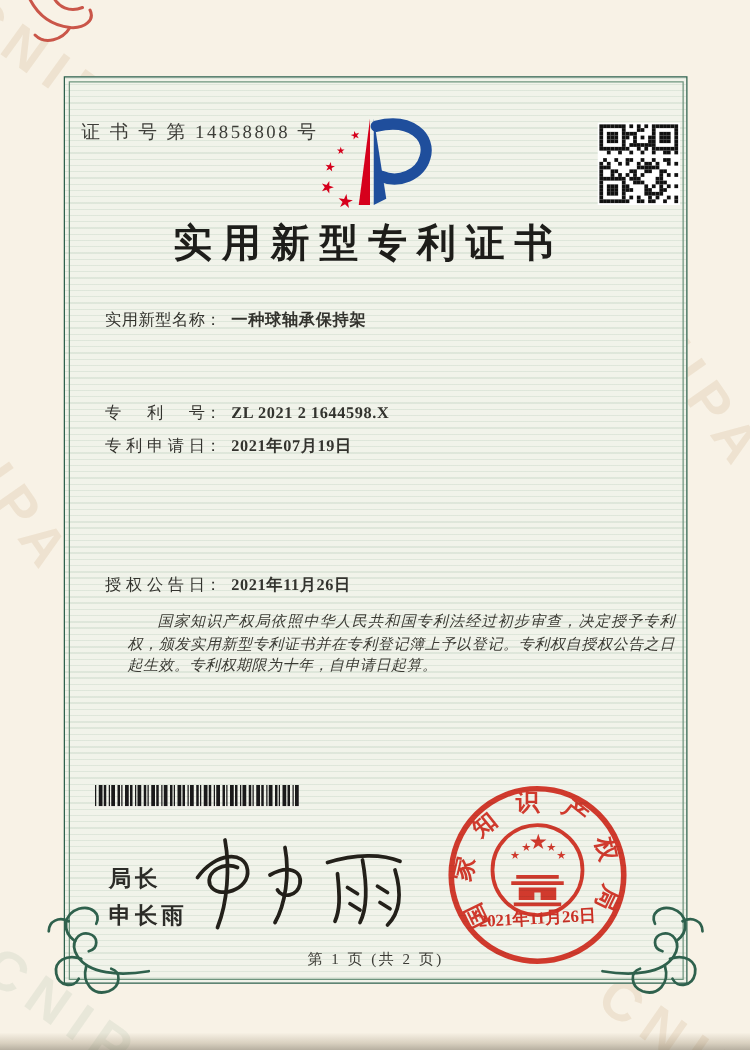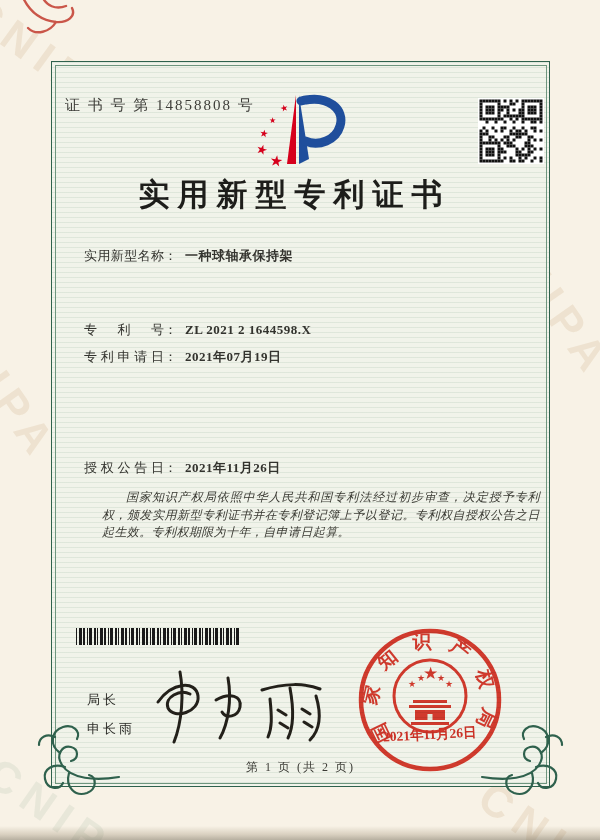--- a/index.html
+++ b/index.html
@@ -34,21 +34,21 @@
   .val{letter-spacing:0.5px;font-weight:bold;}
   .pair2{position:absolute;left:258px;top:0;}
   
   .legal{position:absolute;left:30px;top:427px;width:438px;font-size:12px;line-height:17.5px;
          font-style:italic;letter-spacing:0.4px;text-align:justify;color:#3a3a33;margin-left:20px;}
   .legal p{margin:0;text-indent:2em;}
   
   .barcode{position:absolute;left:24px;top:566px;}
   
   .director{position:absolute;left:35px;font-family:"Liberation Sans",sans-serif;
-            font-size:13px;font-weight:400;letter-spacing:3px;color:#2c2c28;}
+            font-size:18px;font-weight:700;letter-spacing:3px;color:#2c2c28;}
   .sig{position:absolute;left:92px;top:604px;}
   
   .seal{position:absolute;left:293px;top:553px;mix-blend-mode:multiply;opacity:0.95;z-index:3;}
   
   .pageno{position:absolute;left:0;right:0;top:697px;text-align:center;font-size:12px;letter-spacing:2px;color:#3b3b35;}
   .contnote{position:absolute;left:0;right:0;top:799px;text-align:left;font-size:12.5px;
             letter-spacing:3px;color:#3b3b33;z-index:1;margin-top:44px;}
   .bottom-edge{position:absolute;left:0;right:0;bottom:0;height:14px;z-index:4;
             background:linear-gradient(to bottom, rgba(0,0,0,0), rgba(146,131,104,0.30) 60%, rgba(104,95,76,0.45));}
 </style>

